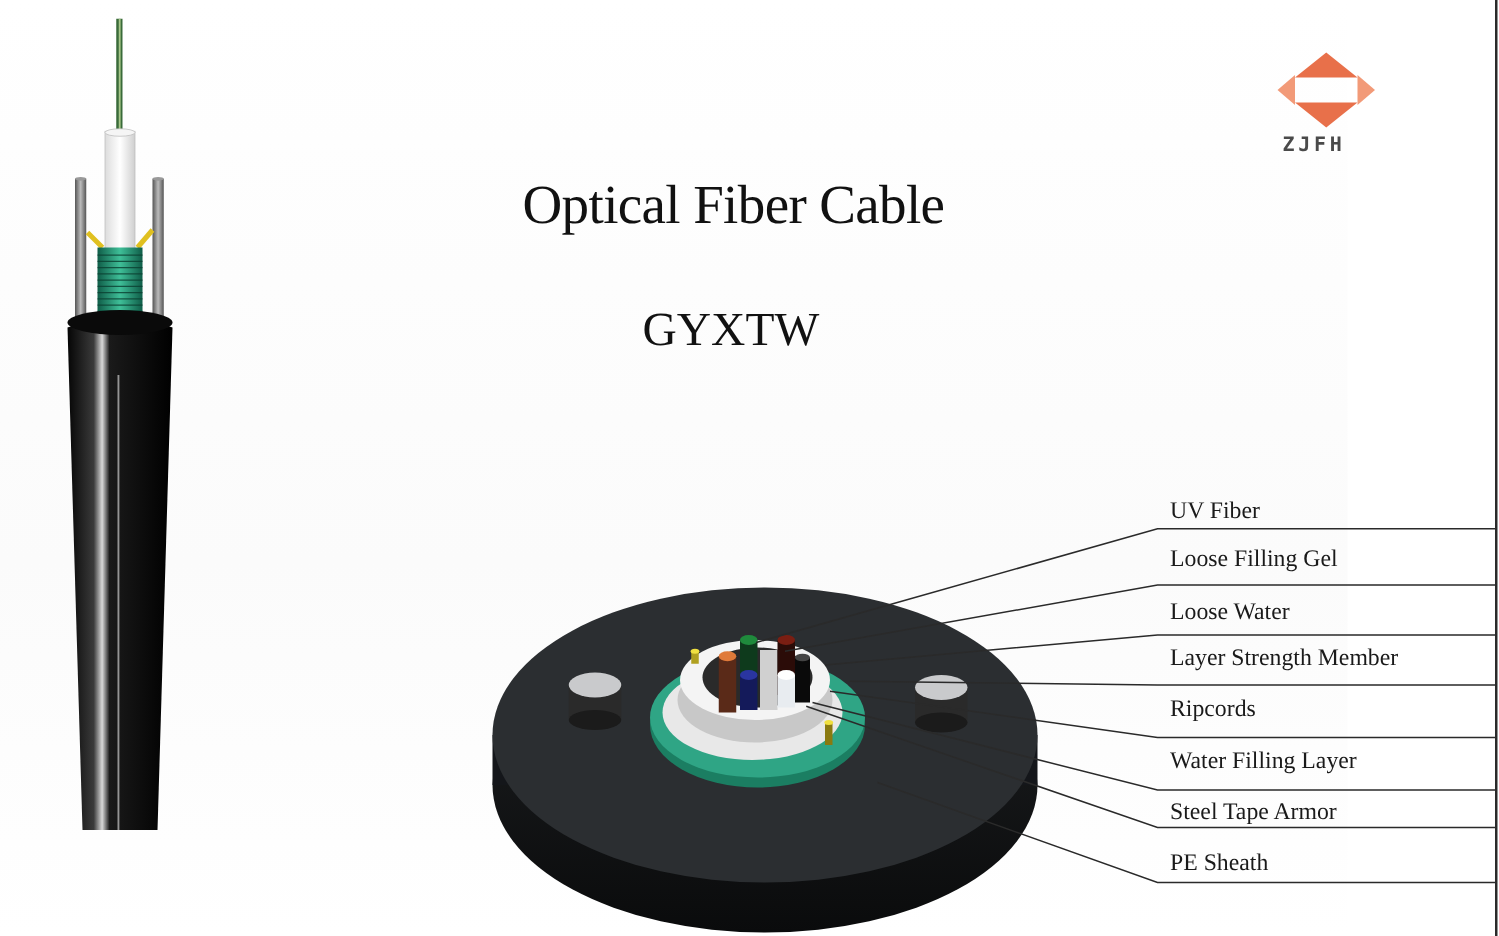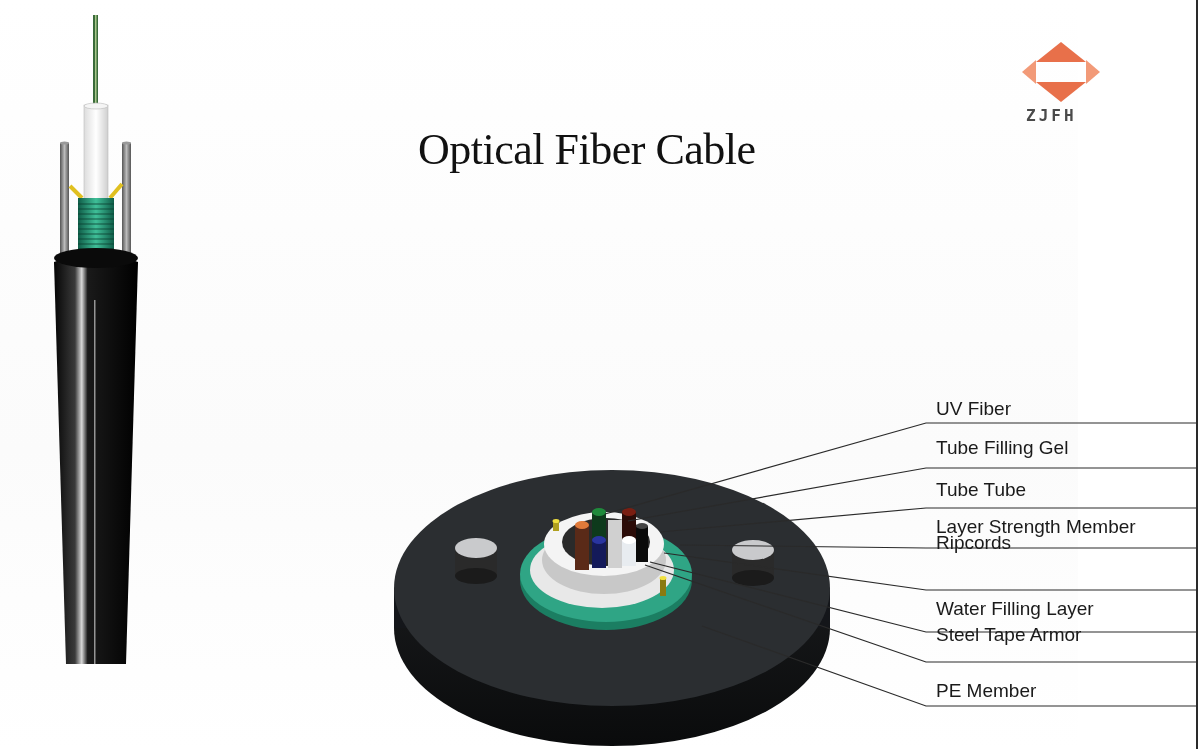--- a/index.html
+++ b/index.html
@@ -1,29 +1,29 @@
 <!DOCTYPE html>
 <html><head>
 <meta charset="utf-8">
 <style>
   html, body { margin:0; padding:0; background:#ffffff; }
   body { width:1199px; height:749px; position:relative; overflow:hidden;
          font-family:"DejaVu Serif","Liberation Serif",serif; }
   .stage { position:absolute; left:0; top:0; width:1078px; height:749px;
            background:linear-gradient(180deg,#ffffff 0%,#fbfbfb 60%,#ffffff 100%); }
   .right-edge { position:absolute; left:1196px; top:0; width:2px; height:749px; background:#2a2a2a; }
-  .title { position:absolute; left:418px; top:124px; font-family:"Liberation Serif","DejaVu Serif",serif;
+  .title { position:absolute; left:418px; top:138px; font-family:"Liberation Serif","DejaVu Serif",serif;
            font-size:44px; color:#111; letter-spacing:-0.5px; white-space:nowrap; }
   .model { position:absolute; left:514px; top:242px; font-family:"Liberation Serif","DejaVu Serif",serif;
            font-size:38px; color:#111; white-space:nowrap; }
   .logo { position:absolute; left:1018px; top:40px; width:86px; height:86px; }
   .logo-text { position:absolute; left:1026px; top:106px; font-family:"DejaVu Sans Mono",monospace;
                font-weight:bold; font-size:16px; letter-spacing:3px; color:#4a4a4a; }
   .labels { position:absolute; left:0; top:0; }
-  .label { position:absolute; left:936px; font-family:Liberation Sans, sans-serif; font-size:19px;
+  .label { position:absolute; left:936px; font-family:Liberation Serif, serif; font-size:19px;
            color:#1a1a1a; white-space:nowrap; }
   svg.art { position:absolute; left:0; top:0; }
 </style>
 </head>
 <body>
 
 <div class="stage">
 
   <svg class="art" width="1199" height="749" viewBox="0 0 1199 749">
     <defs>
@@ -149,26 +149,27 @@
 
   <svg class="logo" viewBox="0 0 86 86">
     <polygon points="43,2 68,22 18,22" fill="#e8704a"></polygon>
     <polygon points="43,62 68,42 18,42" fill="#e8704a"></polygon>
     <polygon points="4,32 18,20 18,44" fill="#f29a78"></polygon>
     <polygon points="82,32 68,20 68,44" fill="#f29a78"></polygon>
   </svg>
   <div class="logo-text">ZJFH</div>
 
   <div class="title">Optical Fiber Cable</div>
+  <div class="model">GYXTW</div>
 
   <div class="labels">
     <div class="label" style="top:398px">UV Fiber</div>
-    <div class="label" style="top:437px">Tube Filling Gel</div>
-    <div class="label" style="top:479px">Tube Tube</div>
+    <div class="label" style="top:437px">Loose Filling Gel</div>
+    <div class="label" style="top:479px">Loose Water</div>
     <div class="label" style="top:516px">Layer Strength Member</div>
-    <div class="label" style="top:532px">Ripcords</div>
+    <div class="label" style="top:557px">Ripcords</div>
     <div class="label" style="top:598px">Water Filling Layer</div>
-    <div class="label" style="top:624px">Steel Tape Armor</div>
-    <div class="label" style="top:680px">PE Member</div>
+    <div class="label" style="top:639px">Steel Tape Armor</div>
+    <div class="label" style="top:680px">PE Sheath</div>
   </div>
 
   <div class="right-edge"></div>
 </div>
 
 </body></html>

